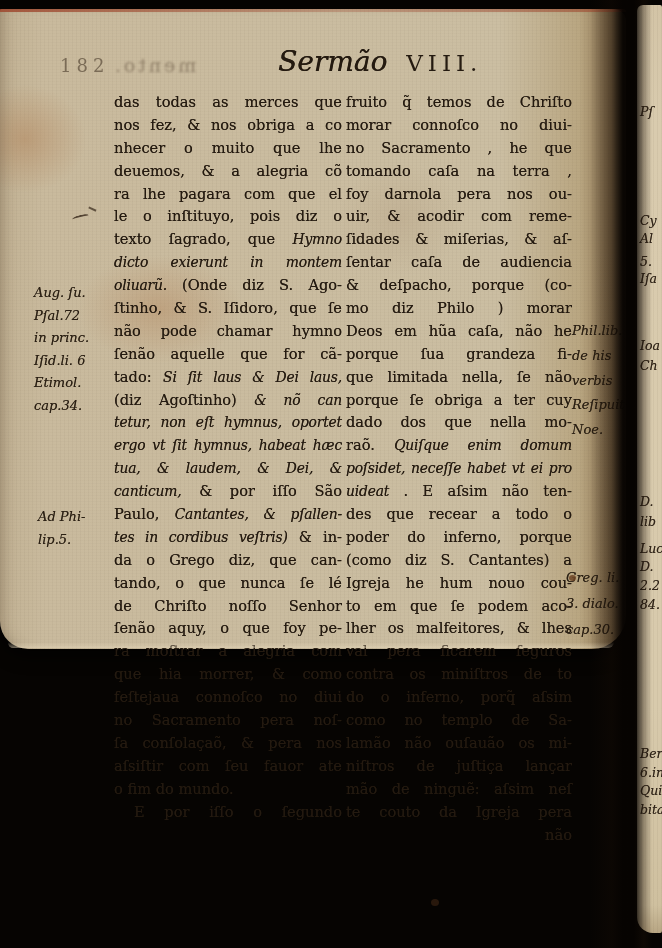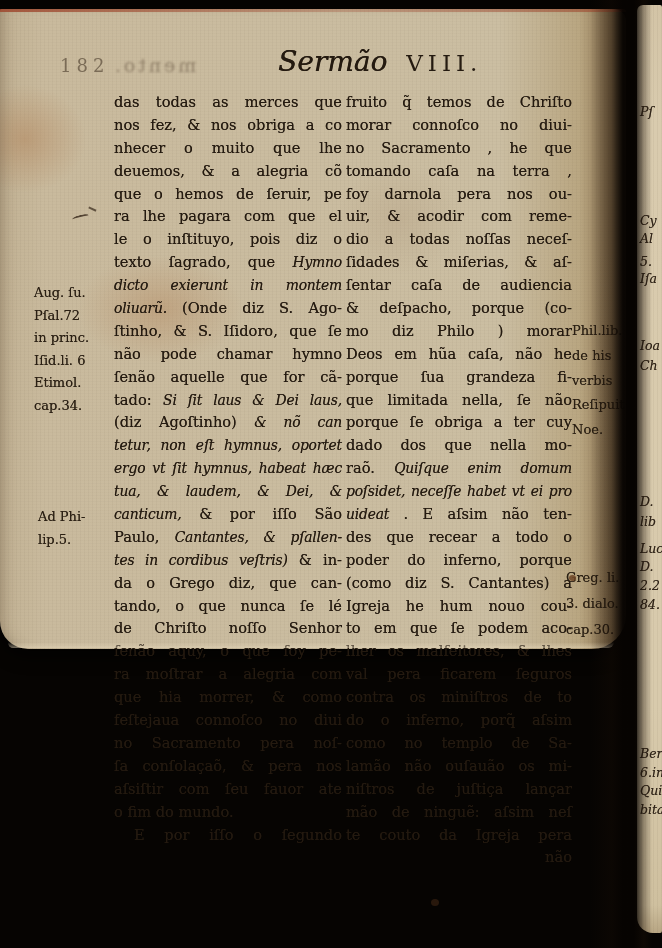--- a/index.html
+++ b/index.html
@@ -44,21 +44,21 @@
   .col-left{left:114px;width:228px}
   .col-right{left:346px;width:226px}
   .tline{height:22.9px;text-align:justify;text-align-last:justify;white-space:nowrap}
   .tline span{white-space:normal}
   .tline.al-left{text-align:center;text-align-last:left}
   .tline.al-right{text-align:left;text-align-last:right}
   .tline.ind{text-indent:20px}
   .it{font-style:italic;font-size:13.9px;letter-spacing:-.2px}
 
   
-  .mnote{position:absolute;z-index:3;font-size:13px;line-height:22.6px;
+  .mnote{position:absolute;z-index:3;font-style:italic;font-size:13px;line-height:22.6px;
     color:#2a1f13;text-shadow:0 0 .5px rgba(42,31,19,.7);white-space:nowrap}
   .mnote-aug{left:34px;top:273px}
   .mnote-phi{left:38px;top:497px}
   .mnote-philo{left:572px;top:310px;line-height:24.8px}
   .mnote-greg{left:566px;top:556px;line-height:26px}
 
   
   .gutter{position:absolute;left:590px;top:0;width:62px;height:948px;z-index:5;pointer-events:none;
     background:linear-gradient(90deg,rgba(18,10,4,0) 0,rgba(18,10,4,.45) 22px,rgba(6,3,1,.96) 33px,
       rgba(6,3,1,.94) 44px,rgba(30,18,8,.35) 54px,rgba(30,18,8,0) 62px)}
@@ -90,21 +90,20 @@
       <span class="ghost-num">182</span>
       <span class="ghost-mirror">mento.</span>
       <span class="title"><span class="title-it">Sermão</span><span class="title-rom">VIII.</span></span>
     </div>
 
     <div class="col col-left">
         <div class="tline"><span>das todas as merces que</span></div>
         <div class="tline"><span>nos fez, &amp; nos obriga a co</span></div>
         <div class="tline"><span>nhecer o muito que lhe</span></div>
         <div class="tline"><span>deuemos, &amp; a alegria cõ</span></div>
-        <div class="tline"><span>que o hemos de ſeruir, pe</span></div>
         <div class="tline"><span>ra lhe pagara com que el</span></div>
         <div class="tline"><span>le o inſtituyo, pois diz o</span></div>
         <div class="tline"><span>texto ſagrado, que </span><span class="it">Hymno</span></div>
         <div class="tline"><span class="it">dicto exierunt in montem</span></div>
         <div class="tline"><span class="it">oliuarũ.</span><span> (Onde diz S. Ago-</span></div>
         <div class="tline"><span>ſtinho, &amp; S. Iſidoro, que ſe</span></div>
         <div class="tline"><span>não pode chamar hymno</span></div>
         <div class="tline"><span>ſenão aquelle que for cã-</span></div>
         <div class="tline"><span>tado: </span><span class="it">Si ſit laus &amp; Dei laus,</span></div>
         <div class="tline"><span>(diz Agoſtinho) </span><span class="it">&amp; nõ can</span></div>
@@ -127,21 +126,20 @@
         <div class="tline al-left"><span>o fim do mundo.</span></div>
         <div class="tline ind"><span>E por iſſo o ſegundo</span></div>
       </div>
     <div class="col col-right">
         <div class="tline"><span>fruito q̃ temos de Chriſto</span></div>
         <div class="tline"><span>morar connoſco no diui-</span></div>
         <div class="tline"><span>no Sacramento , he que</span></div>
         <div class="tline"><span>tomando caſa na terra ,</span></div>
         <div class="tline"><span>foy darnola pera nos ou-</span></div>
         <div class="tline"><span>uir, &amp; acodir com reme-</span></div>
-        <div class="tline"><span>dio a todas noſſas neceſ-</span></div>
         <div class="tline"><span>ſidades &amp; miſerias, &amp; aſ-</span></div>
         <div class="tline"><span>ſentar caſa de audiencia</span></div>
         <div class="tline"><span>&amp; deſpacho, porque (co-</span></div>
         <div class="tline"><span>mo diz Philo ) morar</span></div>
         <div class="tline"><span>Deos em hũa caſa, não he</span></div>
         <div class="tline"><span>porque ſua grandeza fi-</span></div>
         <div class="tline"><span>que limitada nella, ſe não</span></div>
         <div class="tline"><span>porque ſe obriga a ter cuy</span></div>
         <div class="tline"><span>dado dos que nella mo-</span></div>
         <div class="tline"><span>raõ. </span><span class="it">Quiſque enim domum</span></div>

